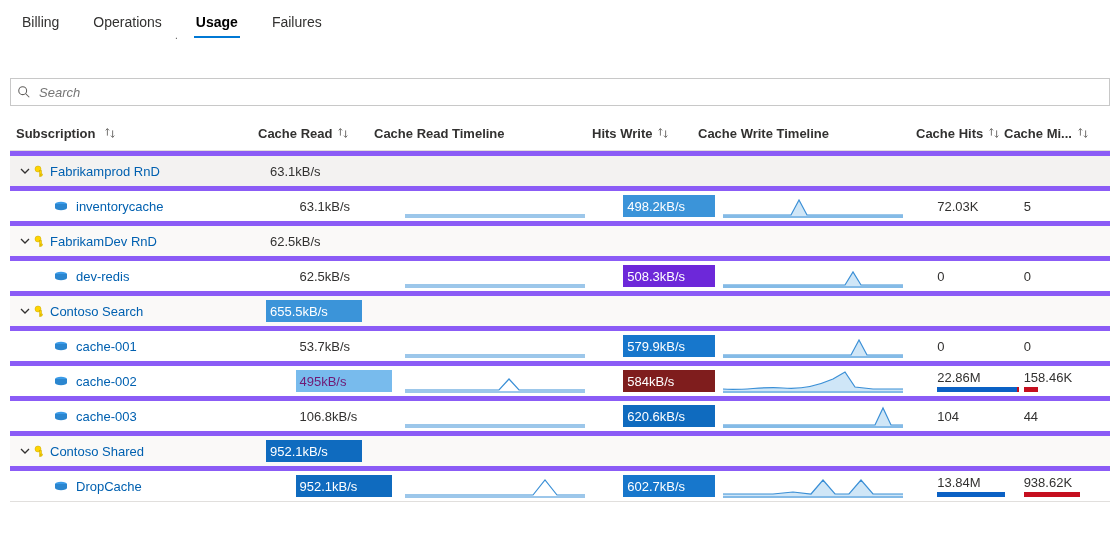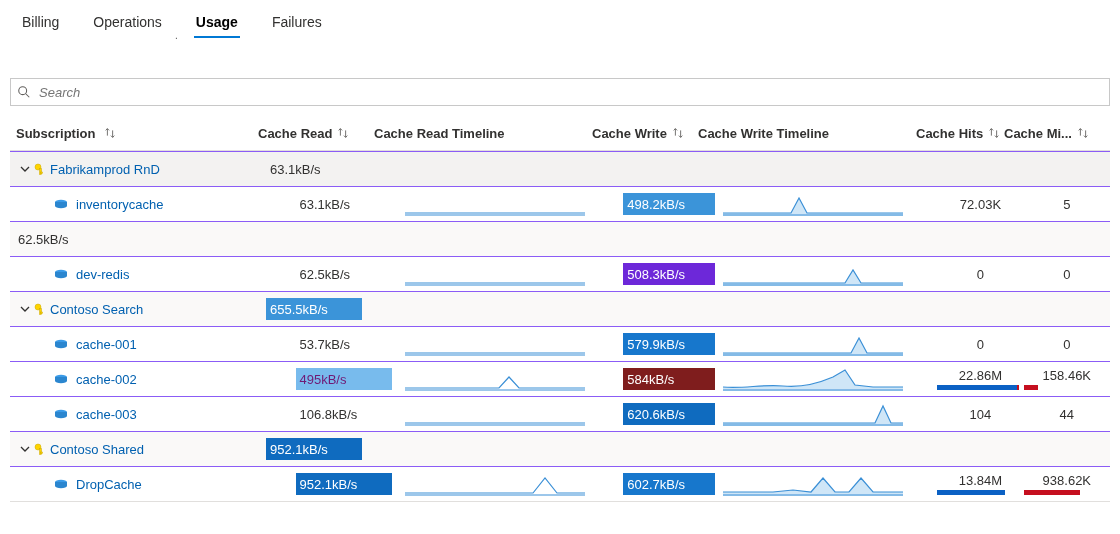--- a/index.html
+++ b/index.html
@@ -75,22 +75,21 @@
     display: flex;
     align-items: center;
     min-height: 35px;
     box-sizing: border-box;
   }
   .header-row {
     font-weight: 600;
     border-bottom: 1px solid #e1dfdd;
   }
   .row {
-    border-top: 1px solid #8b5cf6;
-    text-align: center;
+    border-top: 5px solid #8b5cf6;
   }
   .row.group {
     background: #faf9f8;
   }
   .row.group.first { background: #f3f2f1; }
   .col-sub    { width: 242px; padding-left: 6px; display:flex; align-items:center; gap:4px;}
   .col-read   { width: 116px; display:flex; align-items:center;}
   .col-rtl    { width: 218px; display:flex; align-items:center;}
   .col-write  { width: 106px; display:flex; align-items:center;}
   .col-wtl    { width: 218px; display:flex; align-items:center;}
@@ -168,21 +167,21 @@
             </svg>
           </div>
         </div>
     <div class="col-rtl">
           <div class="hdr-inner">
             <span>Cache Read Timeline</span>
           </div>
         </div>
     <div class="col-write">
           <div class="hdr-inner">
-            <span>Cache Write</span>
+            <span>Hits Write</span>
             <svg class="sort-icon" viewBox="0 0 16 16">
               <path d="M5 3 L5 11 M3 5 L5 3 L7 5 M11 13 L11 5 M9 11 L11 13 L13 11" stroke="currentColor" fill="none" stroke-width="1"></path>
             </svg>
           </div>
         </div>
     <div class="col-wtl">
           <div class="hdr-inner">
             <span>Cache Write Timeline</span>
           </div>
         </div>
@@ -263,20 +262,31 @@
               <span>72.03K</span>
             </div>
           </div>
           <div class="col-miss">
             <div class="bar-cell">
               <span>5</span>
             </div>
           </div>
         </div>
         <div class="row group indent-group">
+          <div class="col-sub">
+            <svg class="chev" viewBox="0 0 10 10">
+              <path d="M1 3 L5 7 L9 3" fill="none" stroke="#323130" stroke-width="1.3"></path>
+            </svg>
+            <svg class="key-icon" viewBox="0 0 12 12">
+              <circle cx="4" cy="4" r="3" fill="#ffd400" stroke="#c9a800"></circle>
+              <rect x="5.5" y="5.5" width="2" height="6" fill="#ffd400" stroke="#c9a800"></rect>
+              <rect x="6.5" y="9" width="2" height="1.5" fill="#ffd400" stroke="#c9a800"></rect>
+            </svg>
+            <span class="link">FabrikamDev RnD</span>
+          </div>
           <div class="col-read">
             <div class="metric-cell" style="width:100px">
               <div class="metric-cell" style="">62.5kB/s</div>
             </div>
           </div>
           <div class="col-rtl"></div>
           <div class="col-write"></div>
           <div class="col-wtl"></div>
           <div class="col-hits"></div>
           <div class="col-miss"></div>

